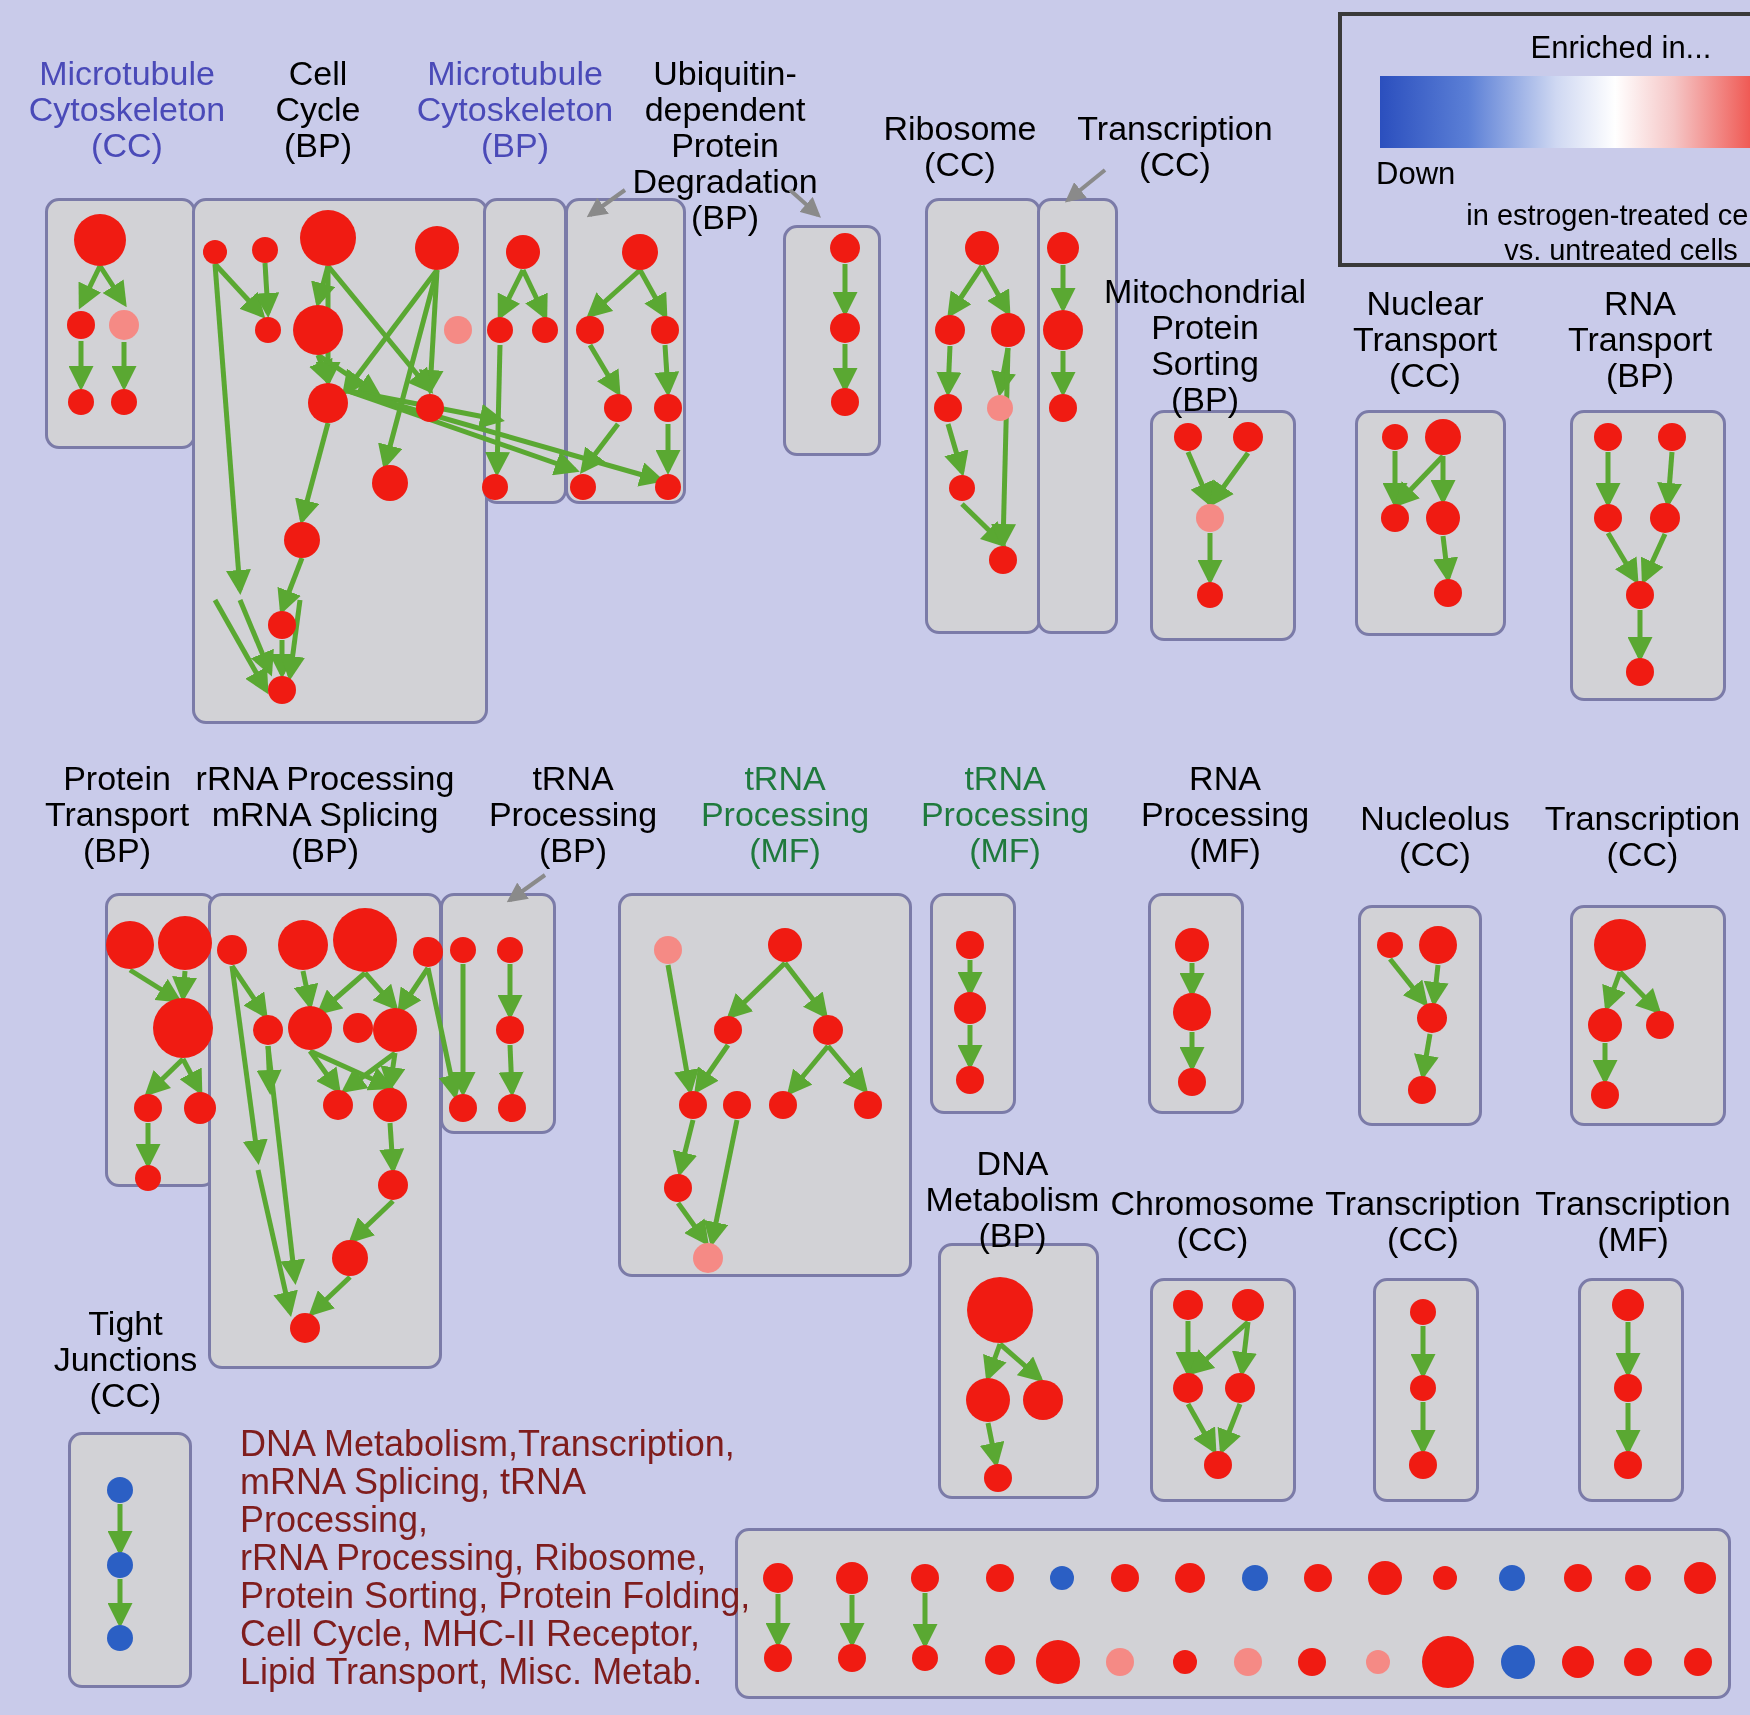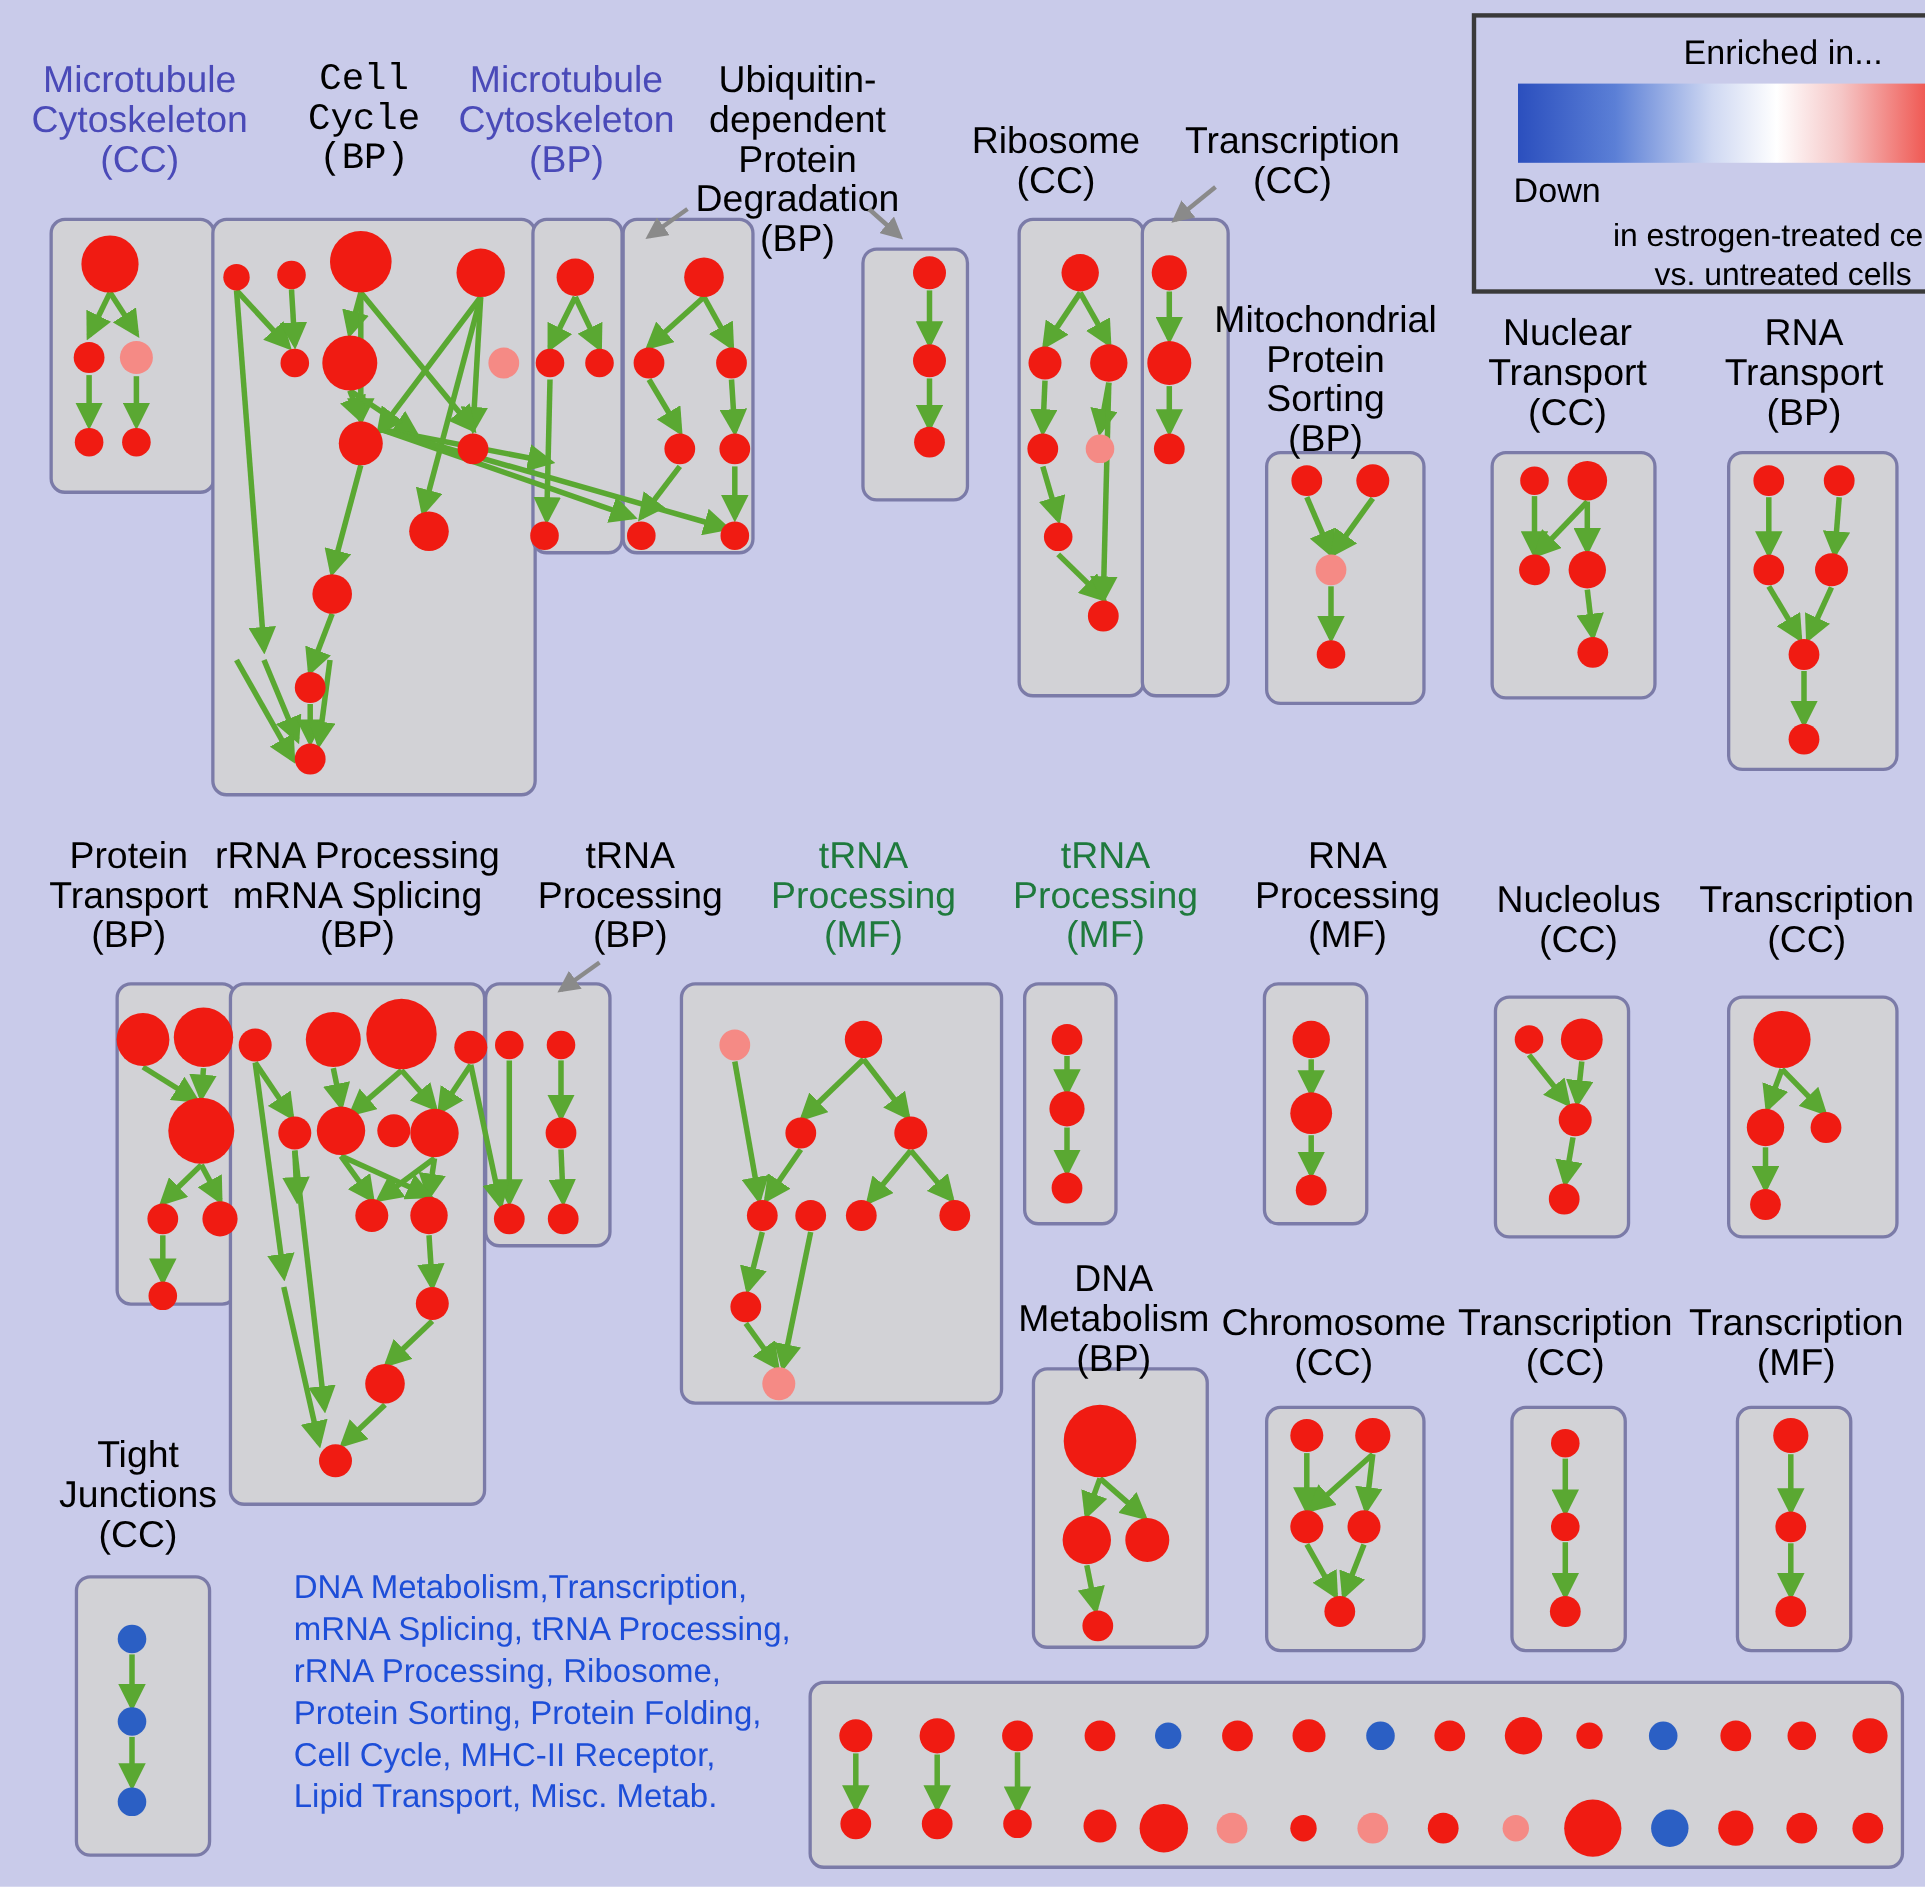--- a/index.html
+++ b/index.html
@@ -41,21 +41,21 @@
     font-size:31px;color:#000;
   }
   .gradbar{
     position:absolute;left:38px;top:60px;width:490px;height:72px;
     background:linear-gradient(to right,#2b4fbe 0%,#5b7fd6 18%,#cfd8f2 36%,#ffffff 48%,#f5c6c6 60%,#ee3b34 80%,#ee1c12 100%);
   }
   .legend-down{position:absolute;left:34px;top:140px;font-size:31px;}
   .legend-sub{position:absolute;width:100%;text-align:center;top:182px;font-size:29px;line-height:35px;white-space:pre-line;}
   svg.net{position:absolute;left:0;top:0;width:1750px;height:1715px;pointer-events:none;}
   .textblock{
-    position:absolute;font-size:30px;line-height:38px;color:#1d4ed8;white-space:pre-line;margin-left:27px;
+    position:absolute;font-size:36px;line-height:38px;color:#7f1d1d;white-space:pre-line;
   }
 </style>
 </head>
 <body>
 
 <div id="canvas">
 
   <div id="boxes-layer">
       <div class="box" style="left: 45px; top: 198px; width: 145px; height: 245px;"></div>
       <div class="box" style="left: 192px; top: 198px; width: 290px; height: 520px;"></div>
@@ -365,21 +365,21 @@
         <circle cx="1638" cy="1662" r="14" fill="#f01b12"></circle>
         <circle cx="1700" cy="1578" r="16" fill="#f01b12"></circle>
         <circle cx="1698" cy="1662" r="14" fill="#f01b12"></circle>
       </g>
   </svg>
 
   <div id="labels-layer">
       <div class="label blue" style="left: 22px; top: 55px; width: 210px;">Microtubule
 Cytoskeleton
 (CC)</div>
-      <div class="label" style="left: 261px; top: 55px; width: 140px; font-family: Liberation Mono, monospace;">Cell
+      <div class="label" style="left: 248px; top: 55px; width: 140px;">Cell
 Cycle
 (BP)</div>
       <div class="label blue" style="left: 410px; top: 55px; width: 210px;">Microtubule
 Cytoskeleton
 (BP)</div>
       <div class="label" style="left: 630px; top: 55px; width: 190px;">Ubiquitin-
 dependent
 Protein
 Degradation
 (BP)</div>

